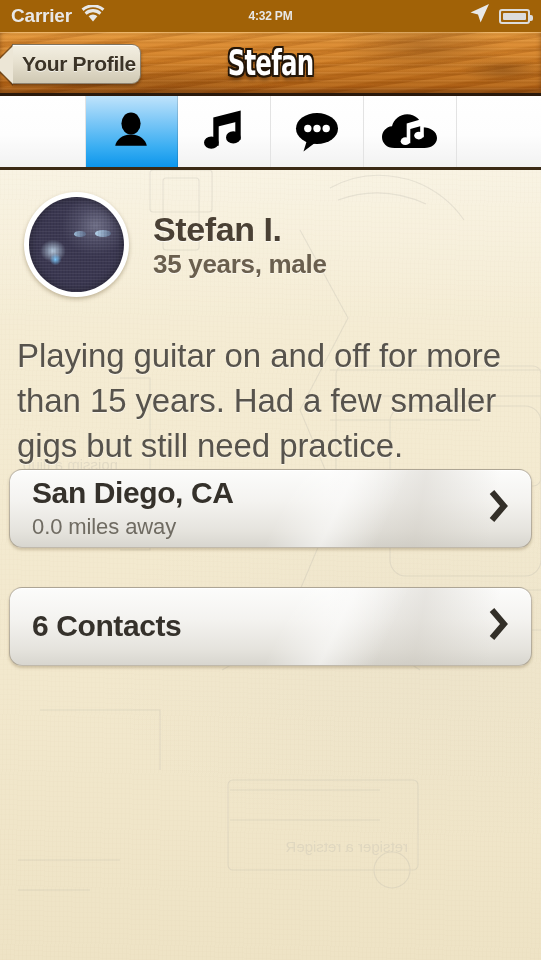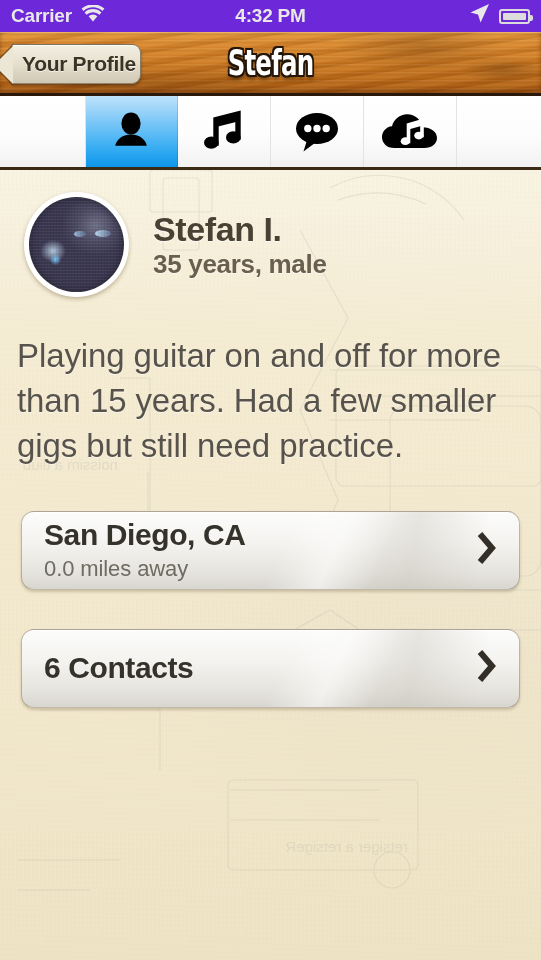--- a/index.html
+++ b/index.html
@@ -6,29 +6,29 @@
   html, body {
     width:541px; height:960px;
     font-family:"Liberation Sans", sans-serif;
     overflow:hidden;
     background:#f2e9d0;
   }
   #screen { position:relative; width:541px; height:960px; overflow:hidden; }
 
   
   .statusbar {
-    position:relative; height:32px; background:#6d28d9;
+    position:relative; height:32px; background:#a16207;
     display:flex; align-items:center; color:#e8e8e8;
     font-size:19px; font-weight:bold; padding:0 11px;
     letter-spacing:-0.2px;
   }
   .sb-left { display:flex; align-items:center; gap:9px; }
   .sb-center {
     position:absolute; left:0; right:0; text-align:center;
-    font-size:19px; font-weight:bold; pointer-events:none;
+    font-size:12px; font-weight:bold; pointer-events:none;
   }
   .sb-right { margin-left:auto; display:flex; align-items:center; gap:9px; position:relative; z-index:2; }
   .wifi-ico { display:block; }
   .loc-ico { display:block; }
   .batt {
     width:31px; height:15px; border:2px solid #dcdcdc; border-radius:3px;
     position:relative; padding:2px;
   }
   .batt:after {
     content:""; position:absolute; right:-5px; top:4px;
@@ -176,21 +176,21 @@
     text-shadow:0 1px 0 rgba(255,255,255,0.6);
   }
 
   .bio {
     margin:37px 24px 0 17px; font-size:33px; line-height:1.36;
     color:#57534c; letter-spacing:-0.1px;
     text-shadow:0 1px 0 rgba(255,255,255,0.55);
   }
 
   
-  .rows { margin-top:42px; padding:0 21px; }
+  .rows { padding:0 9px; }
   .row {
     position:relative; display:flex; align-items:center;
     background:linear-gradient(180deg,#fcfcfb 0%,#f4f3f0 40%,#e6e4de 78%,#d8d6cf 100%);
     border-radius:13px;
     border:1px solid rgba(120,105,75,0.45);
     box-shadow:0 2px 3px rgba(110,90,50,0.28), inset 0 1px 0 rgba(255,255,255,0.9);
     padding:0 22px; min-height:79px; margin-bottom:39px;
     overflow:hidden;
   }
   .row:before {

